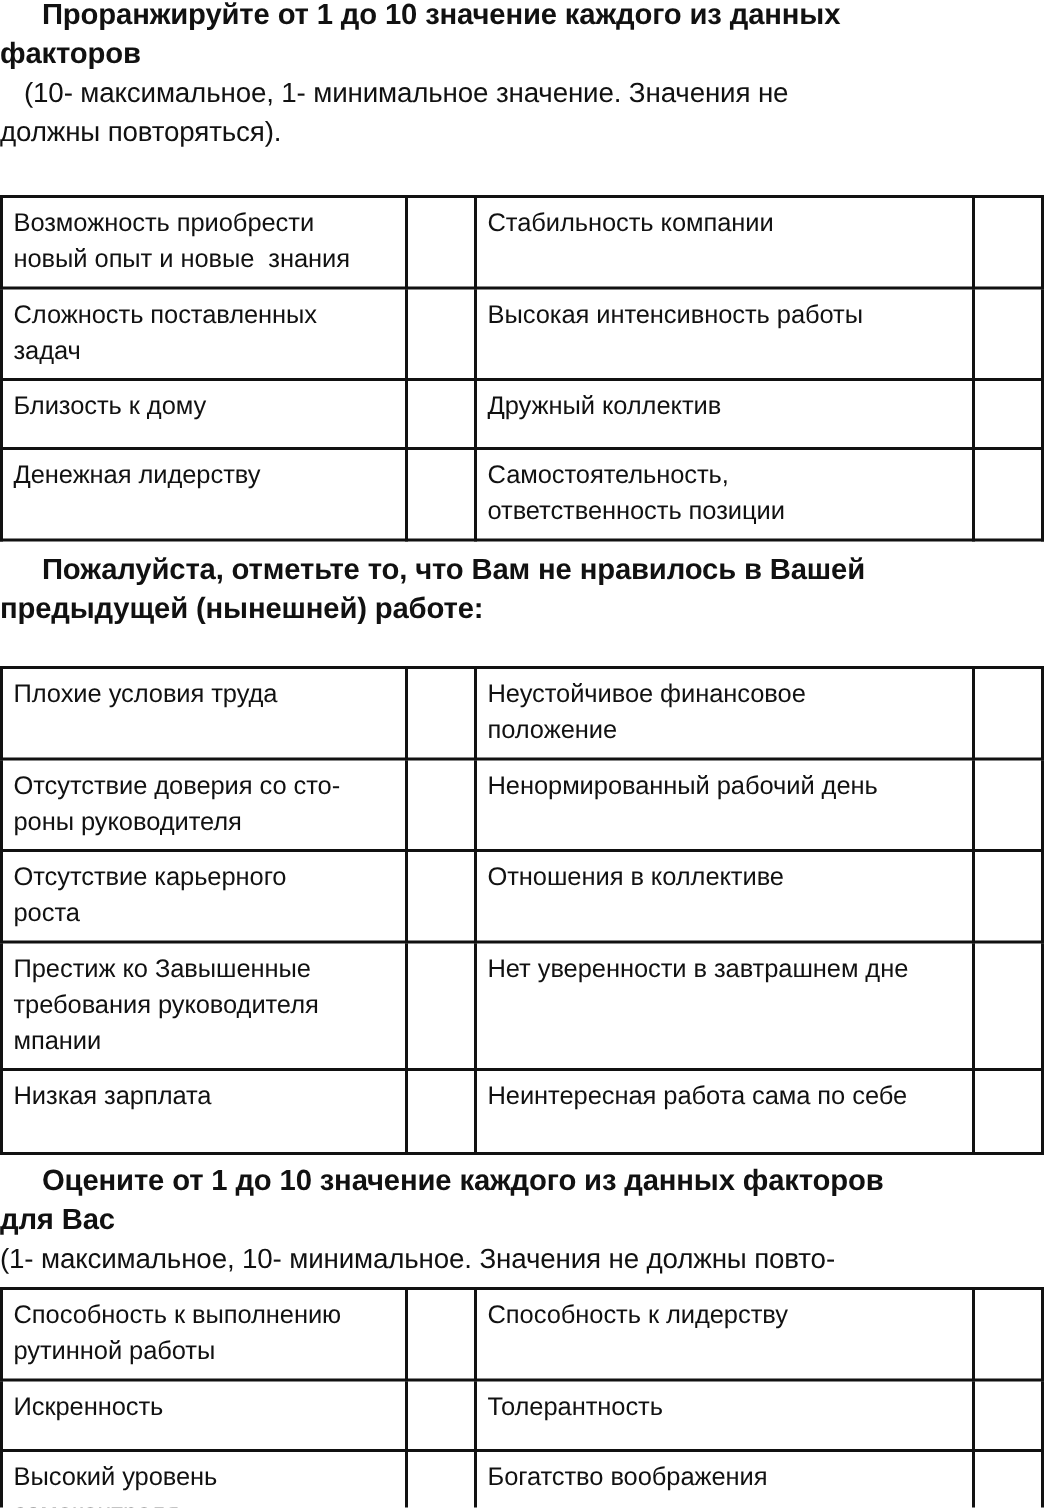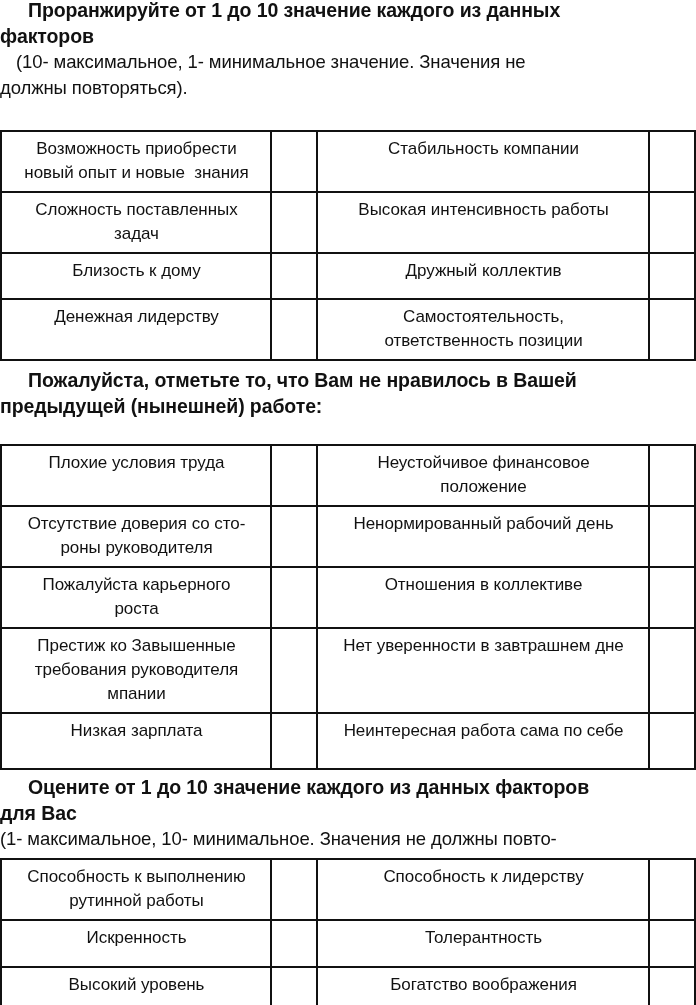--- a/index.html
+++ b/index.html
@@ -48,21 +48,20 @@
   .block-1 { position: absolute; left: 0; top: -3px; width: 690px; }
   .block-2 { position: absolute; left: 0; top: 367px; width: 690px; }
   .block-3 { position: absolute; left: 0; top: 727px; width: 692px; margin-top: 47px; }
 
   
   table.q {
     position: absolute;
     border-collapse: collapse;
     table-layout: fixed;
     background: #fff;
-    text-align: center;
   }
   table.q td {
     border: 2.5px solid #111111;
     vertical-align: top;
     padding: 5px 6px 6px 7px;
     font-size: 17px;
     line-height: 24px;
     letter-spacing: -0.05px;
     box-sizing: border-box;
   }
@@ -193,21 +192,21 @@
           </td>
         <td class="label-r">
             <span class="cell-text">Ненормированный рабочий день</span>
           </td>
         <td class="ansbox-r">
             <span class="cell-text"></span>
           </td>
       </tr>
       <tr class="tall">
         <td class="label-l">
-            <span class="cell-text">Пожалуйста карьерного
+            <span class="cell-text">Отсутствие карьерного
 роста</span>
           </td>
         <td class="ansbox">
             <span class="cell-text"></span>
           </td>
         <td class="label-r">
             <span class="cell-text">Отношения в коллективе</span>
           </td>
         <td class="ansbox-r">
             <span class="cell-text"></span>

